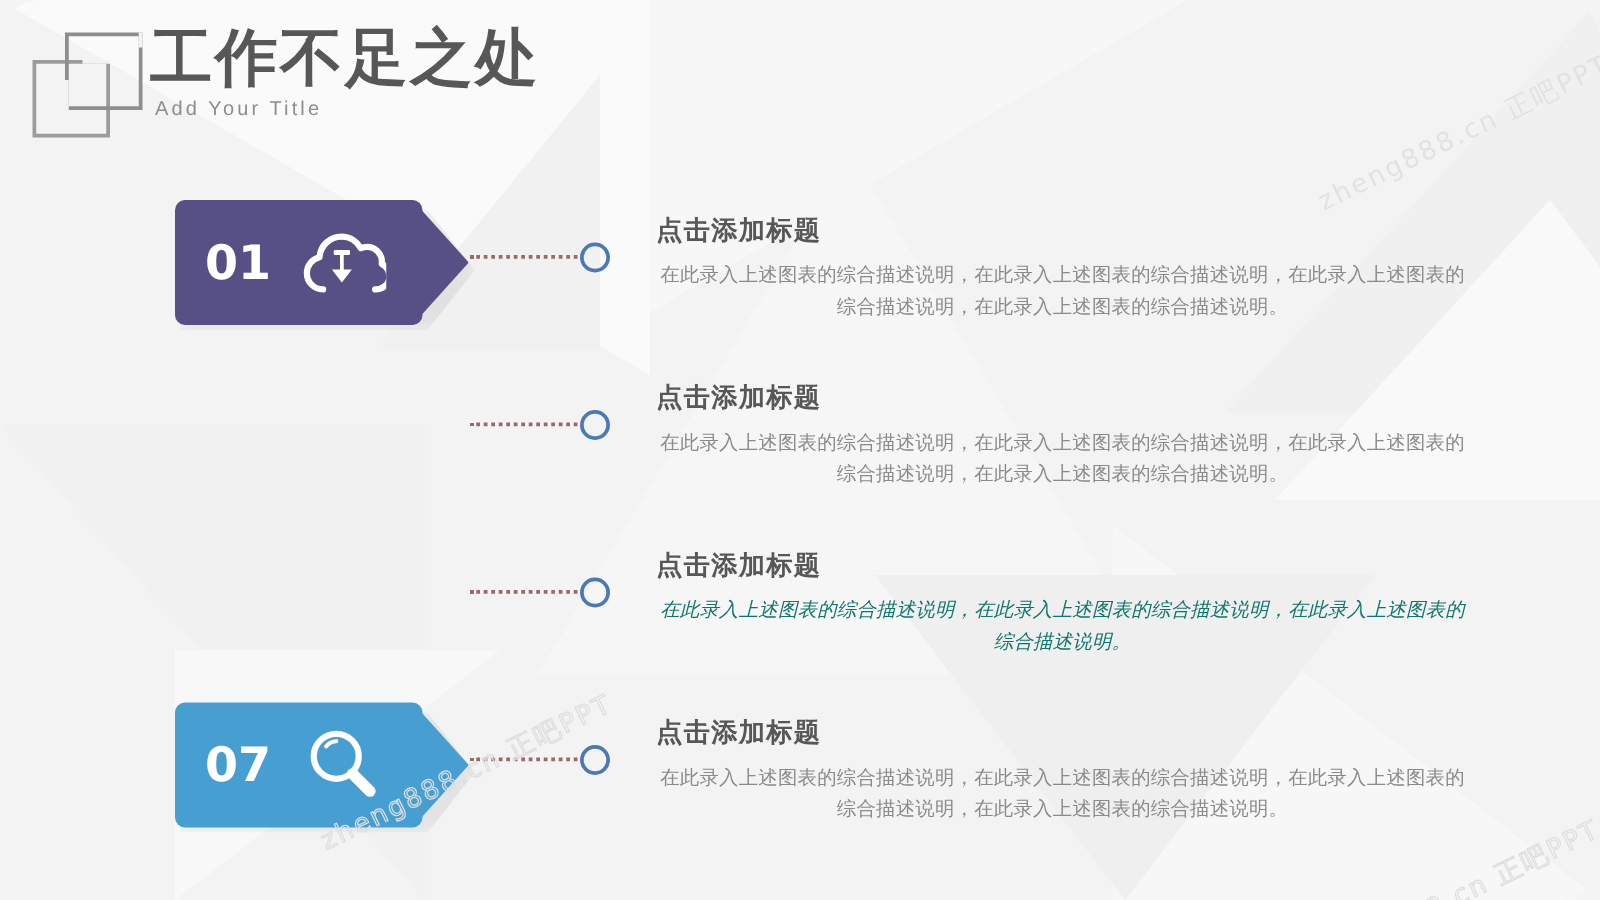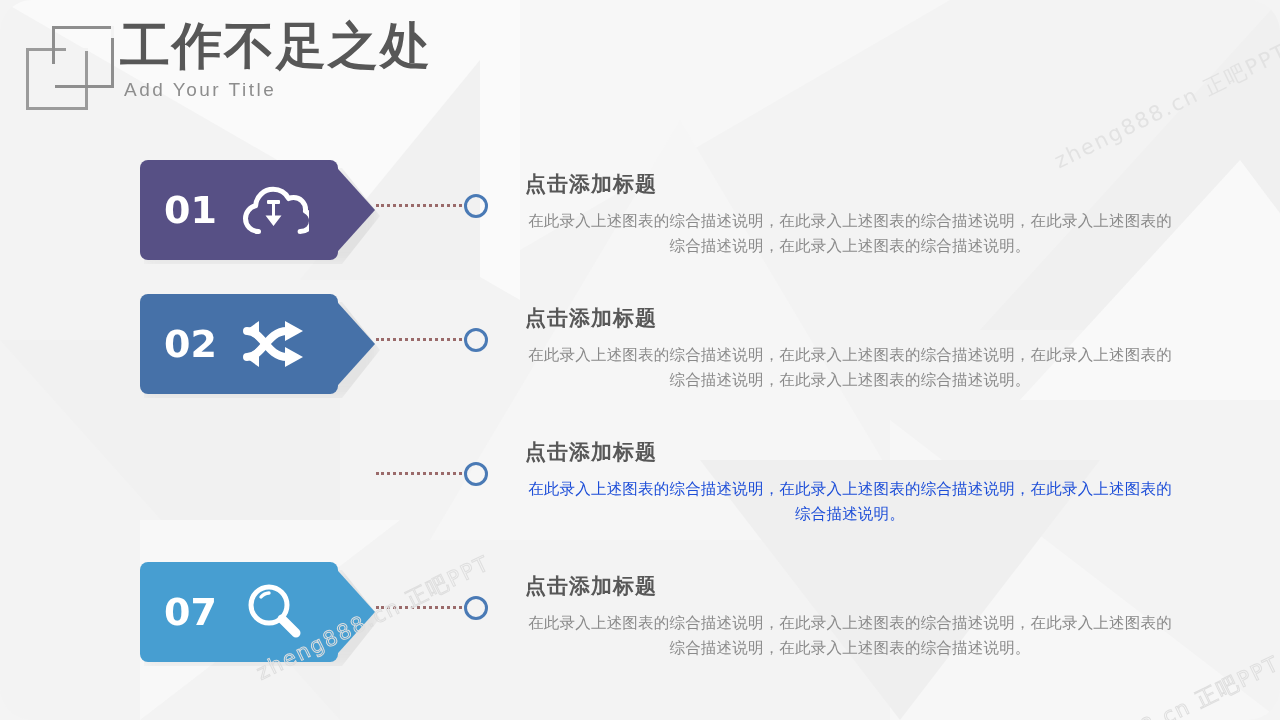--- a/index.html
+++ b/index.html
@@ -114,21 +114,21 @@
   .title-main {
     font-size: 50px;
     font-weight: bold;
     color: #575757;
     letter-spacing: 2px;
     line-height: 1.15;
     white-space: nowrap;
     margin: 0;
   }
   .title-sub {
-    font-size: 19px;
+    font-size: 16px;
     color: #8d8d8d;
     letter-spacing: 2.5px;
     margin: 3px 0 0 4px;
     white-space: nowrap;
   }
 
   
   .row {
     position: absolute;
     left: 0;
@@ -334,52 +334,34 @@
     </div>
     <div class="connector" style="border-top-color: rgb(154, 106, 106);"></div>
     <div class="conn-circle" style="border-color: rgb(74, 122, 181);"></div>
     <div class="textcol">
       <div class="item-title" style="color: rgb(87, 87, 87);">点击添加标题</div>
       <div class="item-desc" style="color: rgb(138, 138, 138);">在此录入上述图表的综合描述说明，在此录入上述图表的综合描述说明，在此录入上述图表的综合描述说明，在此录入上述图表的综合描述说明。</div>
     </div>
   </div>
 
   <div class="row row-2">
-    <div class="tagwrap">
-      <div class="tag-shadow"></div>
-      <div class="tag">
-        <div class="tag-body" style="background: rgb(70, 113, 168);"></div>
-        <div class="tag-point" style="background: rgb(70, 113, 168);"></div>
-        <div class="tag-num">02</div>
-        <div class="tag-icon">
-          <svg width="64" height="58" viewBox="0 0 64 58" fill="none">
-            <path d="M4 16 C20 16, 24 42, 44 42" stroke="#ffffff" stroke-width="8" fill="none" stroke-linecap="round"></path>
-            <path d="M4 42 C20 42, 24 16, 44 16" stroke="#ffffff" stroke-width="8" fill="none" stroke-linecap="round"></path>
-            <path d="M42 6l18 10-18 10z" fill="#ffffff"></path>
-            <path d="M42 32l18 10-18 10z" fill="#ffffff"></path>
-            <path d="M16 6L2 16l14 10z" fill="#ffffff"></path>
-            <path d="M16 32L2 42l14 10z" fill="#ffffff"></path>
-          </svg>
-        </div>
-      </div>
-    </div>
     <div class="connector" style="border-top-color: rgb(154, 106, 106);"></div>
     <div class="conn-circle" style="border-color: rgb(74, 122, 181);"></div>
     <div class="textcol">
       <div class="item-title" style="color: rgb(87, 87, 87);">点击添加标题</div>
       <div class="item-desc" style="color: rgb(138, 138, 138);">在此录入上述图表的综合描述说明，在此录入上述图表的综合描述说明，在此录入上述图表的综合描述说明，在此录入上述图表的综合描述说明。</div>
     </div>
   </div>
 
   <div class="row row-3">
     <div class="connector" style="border-top-color: rgb(154, 106, 106);"></div>
     <div class="conn-circle" style="border-color: rgb(74, 122, 181);"></div>
     <div class="textcol">
       <div class="item-title" style="color: rgb(87, 87, 87);">点击添加标题</div>
-      <div class="item-desc" style="color: #1d4ed8;">在此录入上述图表的综合描述说明，在此录入上述图表的综合描述说明，在此录入上述图表的综合描述说明。</div>
+      <div class="item-desc" style="color: #0f766e; font-style: italic;">在此录入上述图表的综合描述说明，在此录入上述图表的综合描述说明，在此录入上述图表的综合描述说明。</div>
     </div>
   </div>
 
   <div class="row row-4">
     <div class="tagwrap">
       <div class="tag-shadow"></div>
       <div class="tag">
         <div class="tag-body" style="background: rgb(71, 158, 209);"></div>
         <div class="tag-point" style="background: rgb(71, 158, 209);"></div>
         <div class="tag-num">07</div>

